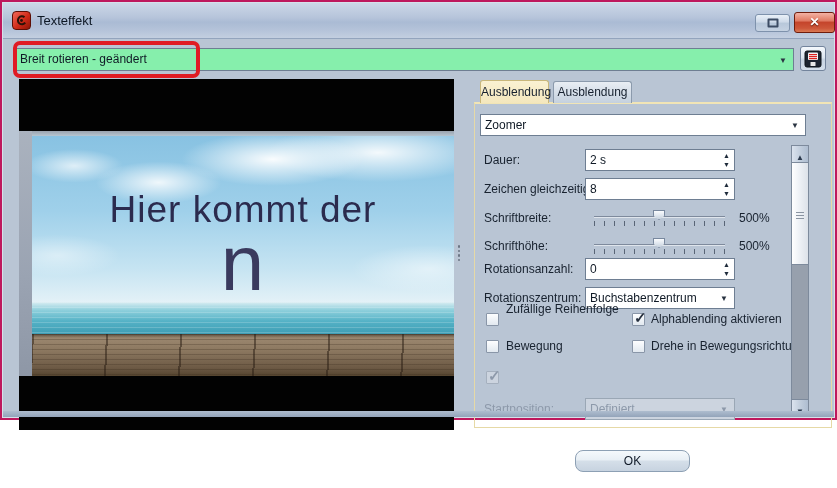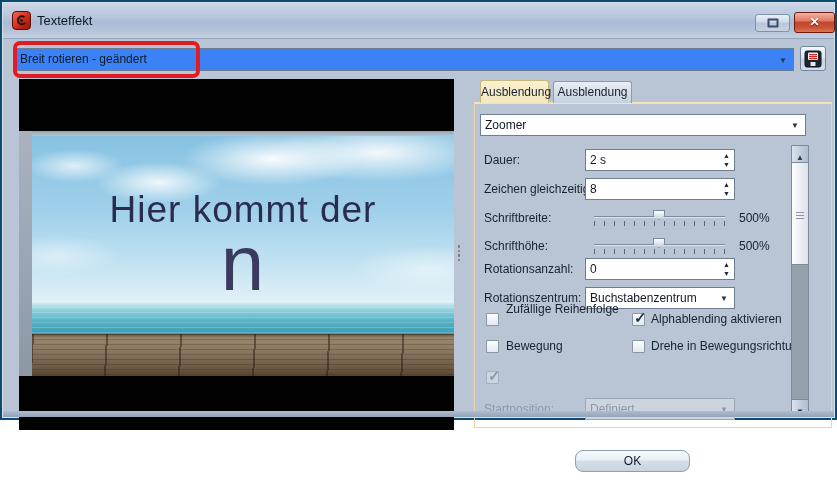--- a/index.html
+++ b/index.html
@@ -1,20 +1,20 @@
 <!DOCTYPE html>
 <html><head>
 <meta charset="utf-8">
 <style>
   * { margin:0; padding:0; box-sizing:border-box; font-family:"Liberation Sans", sans-serif; }
   html,body { width:837px; height:488px; overflow:hidden; }
   #window {
     position:absolute; left:0; top:0; width:837px; height:420px;
     background:#b9c5d4;
-    border:2px solid #0c4a6e;
+    border:2px solid #be185d;
     box-shadow: inset 0 0 0 1px rgba(240,246,252,.55);
   }
   
   .titlebar {
     position:absolute; left:1px; right:1px; top:1px; height:36px;
     background:linear-gradient(180deg,#ccd7e7 0%,#b7c5db 40%,#aabbd4 55%,#b6c4da 80%,#c3cfe0 100%);
     border-bottom:1px solid #93a4bd;
   }
   .app-icon { position:absolute; left:9px; top:8px; width:19px; height:19px; border-radius:4px;
     background:linear-gradient(135deg,#f2695a 0%,#d02a18 55%,#8e1505 100%);
@@ -26,21 +26,21 @@
     background:linear-gradient(180deg,#e9f0f8 0%,#cdd9e8 45%,#b7c7da 50%,#c5d2e2 100%);
     border:1px solid #7e92ac; }
   .restore-glyph { position:absolute; left:50%; top:50%; transform:translate(-50%,-50%);
     width:11px; height:9px; border:2px solid #3c4c64; border-radius:1px; background:transparent; }
   .btn-close { left:791px; top:9px; width:41px; height:21px;
     background:linear-gradient(180deg,#f3b2a4 0%,#e07b64 40%,#c5452c 50%,#cd5639 80%,#d97a55 100%);
     border:1px solid #6f1d0d; text-align:center; }
   .btn-close .x { font-size:12px; font-weight:bold; color:#fff; line-height:19px; text-shadow:0 1px 1px #5e180a; }
   
   .preset-combo { position:absolute; left:12px; top:46px; width:780px; height:23px;
-    background:#3b82f6; border:1px solid #6e7e92; }
+    background:#86efac; border:1px solid #6e7e92; }
   .preset-combo .val { position:absolute; left:5px; top:0; line-height:21px; font-size:12px; color:#101a26; white-space:nowrap; }
   .dd-arrow { position:absolute; right:6px; top:50%; transform:translateY(-50%); font-size:8px; color:#2a3442; }
   .save-btn { position:absolute; left:798px; top:44px; width:26px; height:25px; border-radius:3px;
     background:linear-gradient(180deg,#f4f8fc 0%,#dde6f0 45%,#c8d4e2 55%,#d4dfeb 100%);
     border:1px solid #73849c; }
   .save-btn svg { position:absolute; left:3px; top:3px; }
   .annotation { position:absolute; left:11px; top:39px; width:187px; height:37px;
     border:4px solid #e01b24; border-radius:7px; pointer-events:none; z-index:40; }
   
   .preview { position:absolute; left:17px; top:77px; width:435px; height:351px; background:#9aa3b1; }

